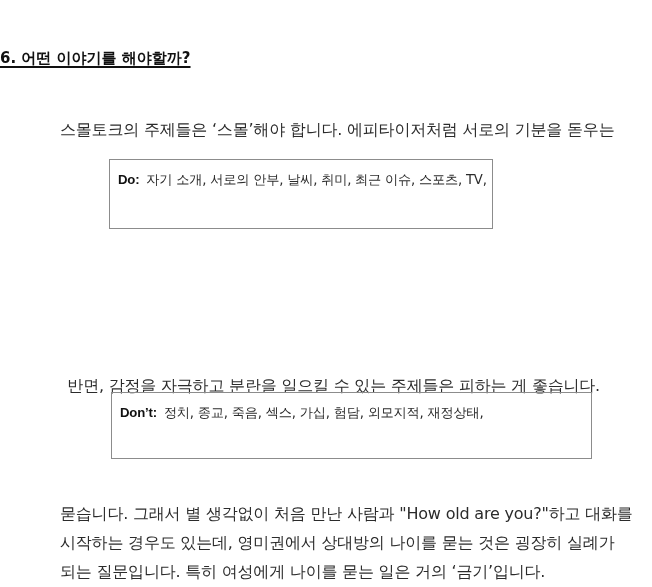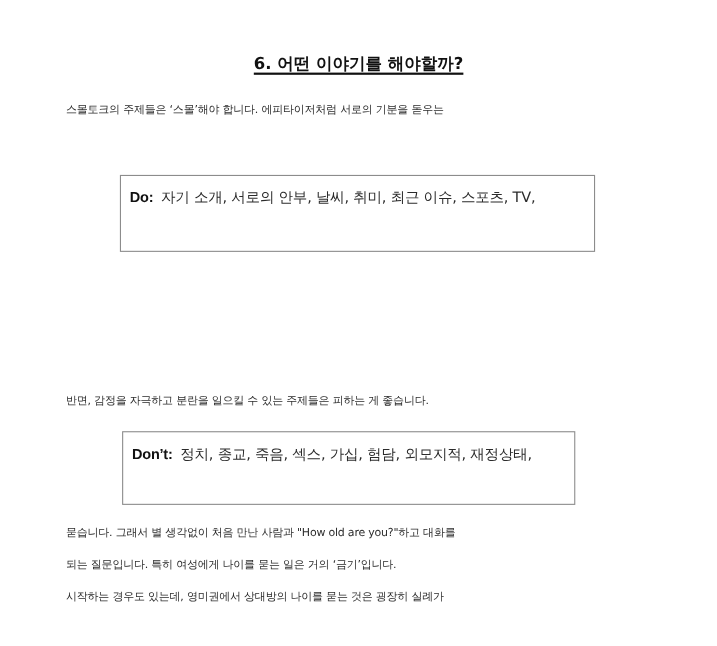--- a/index.html
+++ b/index.html
@@ -13,40 +13,41 @@
       position: relative;
       overflow: hidden;
       font-family: "DejaVu Sans", "Liberation Sans", sans-serif;
       color: #222222;
     }
     .title {
       position: absolute;
       left: 0;
       width: 652px;
       top: 47px;
-      text-align: center;
+      text-align: left;
       font-size: 15px;
       font-weight: bold;
       line-height: 22px;
     }
     .title span {
       text-decoration: underline;
       text-underline-offset: 3px;
       text-decoration-thickness: 1.5px;
       color: #111111;
     }
     .para {
       position: absolute;
       left: 60px;
       width: 540px;
-      font-size: 10px;
+      font-size: 16px;
       line-height: 29px;
       letter-spacing: -0.2px;
       color: #2b2b2b;
       white-space: nowrap;
+      margin-top: 29px;
     }
     .para .line { display: block; }
     .box {
       position: absolute;
       border: 1.5px solid #8c8c8c;
       box-sizing: border-box;
       padding: 6px 8px 0 8px;
       font-size: 13.2px;
       line-height: 28px;
       color: #2b2b2b;
@@ -65,32 +66,32 @@
 <body>
 
 <div class="title">
   <span>6. 어떤 이야기를 해야할까?</span>
 </div>
 
 <div class="para" style="top:86px;">
   <span class="line">스몰토크의  주제들은  ‘스몰’해야  합니다.  에피타이저처럼  서로의  기분을  돋우는</span>
 </div>
 
-<div class="box" style="left:109px; top:159px; width:432px; height:70px;">
+<div class="box" style="left:109px; top:159px; width:384px; height:70px;">
   <span class="line"><b>Do:</b><span> 자기  소개,  서로의  안부,  날씨,  취미,  최근  이슈,  스포츠,  TV,</span></span>
 </div>
 
 <div class="para" style="top:239px;">
 </div>
 
-<div class="para" style="top:350px;">
+<div class="para" style="top:342px;text-align:right;">
   <span class="line">반면, 감정을 자극하고 분란을 일으킬 수 있는 주제들은 피하는 게 좋습니다.</span>
 </div>
 
-<div class="box" style="left:111px; top:392px; width:412px; height:67px;">
+<div class="box" style="left:111px; top:392px; width:481px; height:67px;">
   <span class="line"><b>Don’t:</b><span> 정치,  종교,  죽음,  섹스,  가십,  험담,  외모지적,  재정상태,</span></span>
 </div>
 
 <div class="para" style="top:470px;">
   <span class="line">묻습니다. 그래서 별 생각없이 처음 만난 사람과 "How old are you?"하고 대화를</span>
+  <span class="line">시작하는  경우도  있는데,  영미권에서  상대방의  나이를  묻는  것은  굉장히  실례가</span>
   <span class="line">되는 질문입니다. 특히 여성에게 나이를 묻는 일은 거의 ‘금기’입니다.</span>
-  <span class="line">시작하는  경우도  있는데,  영미권에서  상대방의  나이를  묻는  것은  굉장히  실례가</span>
 </div>
 
 </body></html>

